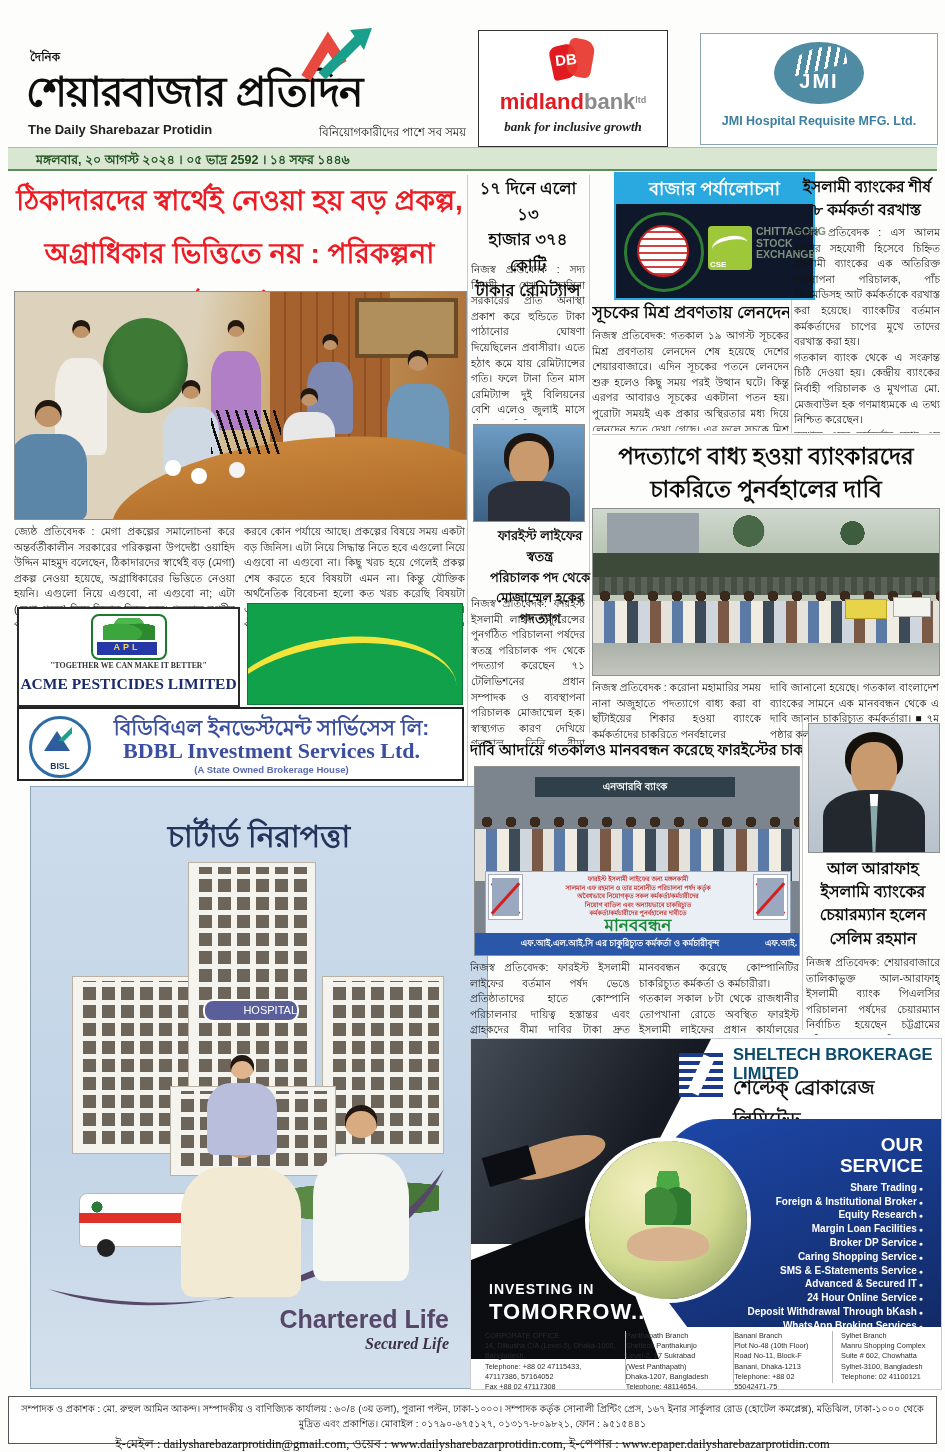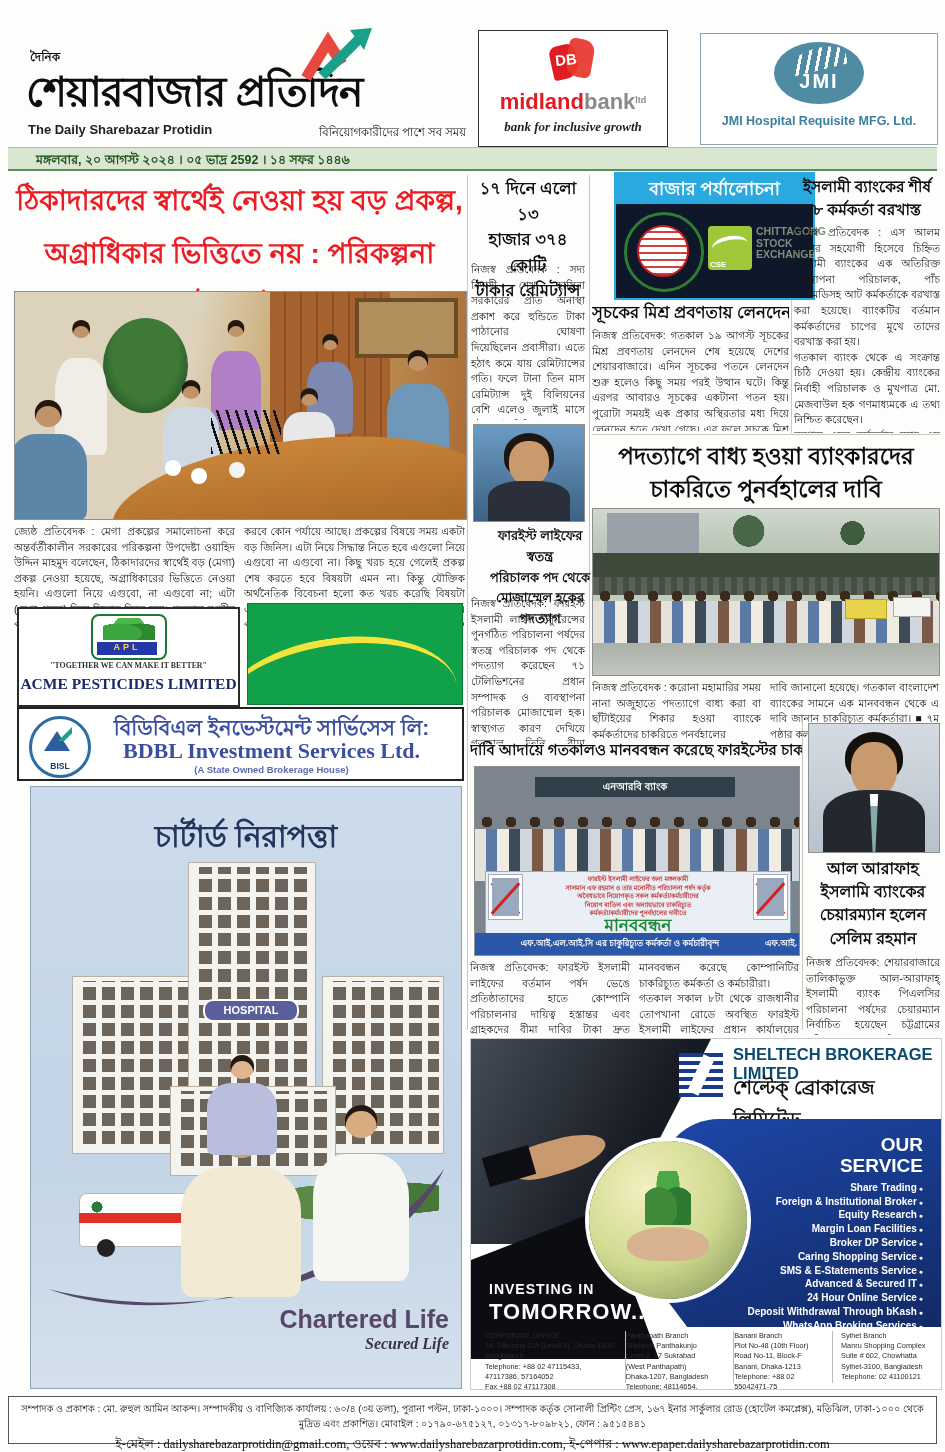--- a/index.html
+++ b/index.html
@@ -118,27 +118,27 @@
     <div class="abs" style="left:10px;top:7px;width:56px;height:56px;border:3px solid #2e6da4;border-radius:50%;">
       <div class="abs" style="left:12px;top:12px;width:0;height:0;border-left:13px solid transparent;border-right:13px solid transparent;border-bottom:20px solid #2e5d9e;"></div>
       <div class="abs" style="left:26px;top:8px;width:14px;height:14px;background:#1f9e8a;clip-path:polygon(0 100%,100% 0,100% 45%,45% 100%);"></div>
       <div class="abs" style="left:0;bottom:4px;width:100%;text-align:center;font-size:8.5px;font-weight:800;color:#1a3a6a;">BISL</div>
     </div>
     <div class="abs ctr" style="left:70px;top:3px;width:365px;font-size:21px;font-weight:800;color:#3b4fa0;">বিডিবিএল ইনভেস্টমেন্ট সার্ভিসেস লি:</div>
     <div class="abs ctr" style="left:70px;top:29px;width:365px;font-size:22px;font-weight:bold;color:#3b4fa0;font-family:'Liberation Serif',serif;">BDBL Investment Services Ltd.</div>
     <div class="abs ctr" style="left:70px;top:55px;width:365px;font-size:9.5px;font-weight:bold;color:#5a6ab0;">(A State Owned Brokerage House)</div>
   </div>
 
-  <div class="abs" style="left:30px;top:786px;width:430px;height:601px;background:linear-gradient(#cddcec,#c2d4e6 60%,#d4e0ec);border:1px solid #90a4b8;overflow:hidden;">
+  <div class="abs" style="left:30px;top:786px;width:430px;height:601px;background:linear-gradient(#cddcec,#c2d4e6 60%,#d4e0ec);border:1px solid #90a4b8;overflow:hidden;padding-left:26px;">
     <div class="ctr abs" style="left:0;top:26px;width:100%;font-size:30px;font-weight:800;color:#23355c;">চার্টার্ড নিরাপত্তা</div>
     <div class="abs win" style="left:42px;top:190px;width:126px;height:168px;"></div>
     <div class="abs win" style="left:292px;top:190px;width:112px;height:168px;"></div>
     <div class="abs win" style="left:158px;top:76px;width:118px;height:282px;"></div>
     <div class="abs win" style="left:140px;top:300px;width:156px;height:80px;"></div>
-    <div class="abs ctr" style="left:172px;top:212px;width:92px;height:19px;background:#5a5f9b;border:2px solid #fff;border-radius:10px;color:#fff;font-size:11px;font-weight:bold;line-height:19px;">HOSPITAL</div>
+    <div class="abs ctr" style="left:172px;top:212px;width:92px;height:19px;background:#5a5f9b;border:2px solid #fff;border-radius:10px;color:#fff;font-size:11px;font-weight:normal;line-height:19px;text-align:right;">HOSPITAL</div>
     <div class="abs" style="left:258px;top:388px;width:150px;height:46px;background:radial-gradient(ellipse at 30% 60%,#5a8a46 0 45%,transparent 46%),radial-gradient(ellipse at 70% 50%,#48773a 0 48%,transparent 49%);"></div>
     <div class="abs" style="left:48px;top:400px;width:155px;height:78px;">
       <div class="abs" style="left:0;top:6px;width:140px;height:52px;background:#fff;border:1px solid #b8b8b8;border-radius:8px 14px 4px 4px;"></div>
       <div class="abs" style="left:0;top:26px;width:140px;height:10px;background:#e03028;"></div>
       <div class="abs" style="left:10px;top:12px;width:16px;height:16px;background:radial-gradient(circle,#2a7a3a 0 48%,transparent 50%);"></div>
       <div class="abs" style="left:118px;top:10px;width:18px;height:14px;background:#9fb4c4;transform:skewX(-16deg);"></div>
       <div class="abs" style="left:18px;top:52px;width:18px;height:18px;background:#222;border-radius:50%;box-shadow:86px 0 0 #222;"></div>
     </div>
     <svg class="abs" width="420" height="210" viewBox="0 0 420 210" style="left:5px;top:330px;">
       <path d="M12 172 C130 215 320 172 408 52 C355 168 165 210 12 172 Z" fill="#57486a"></path>

